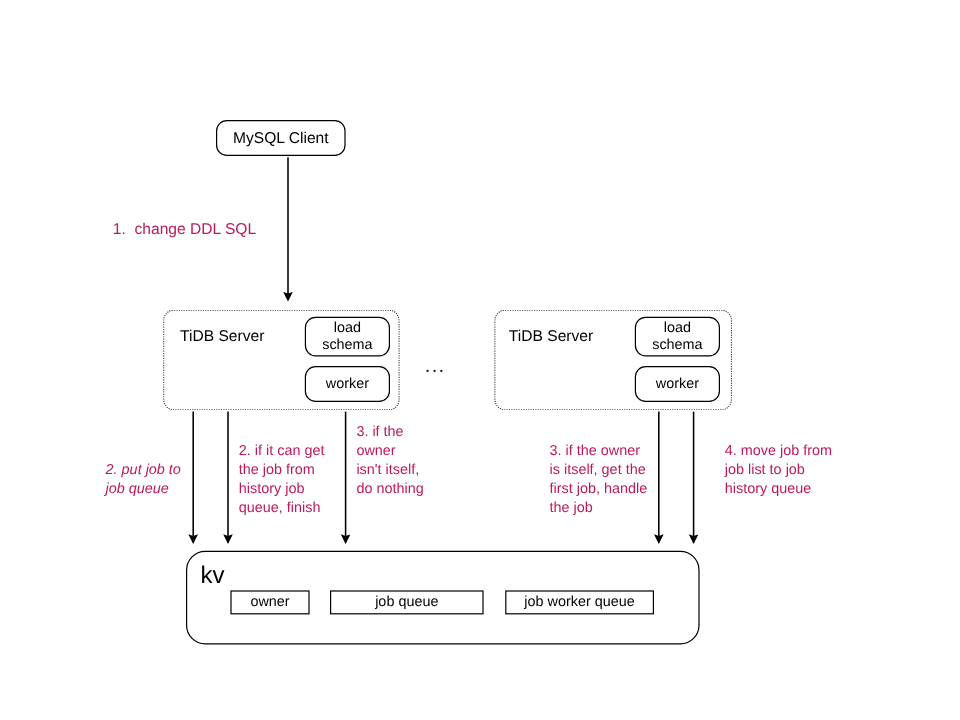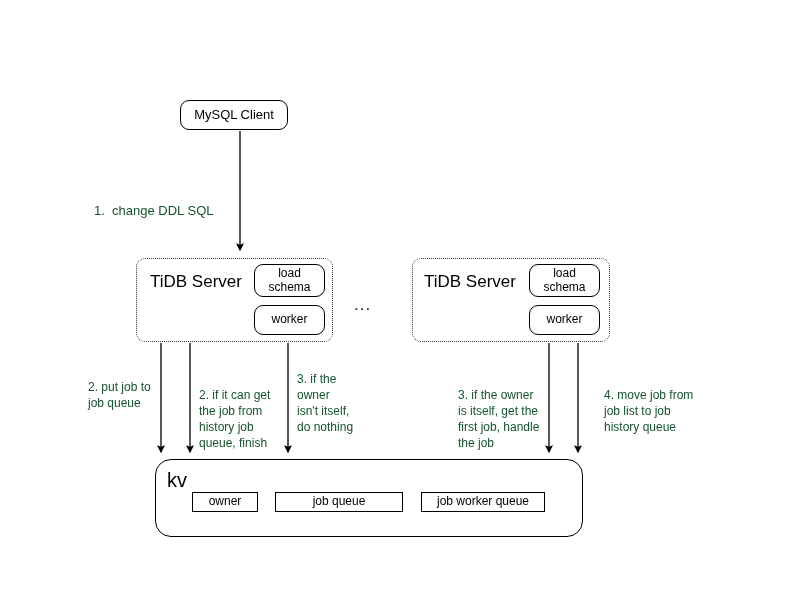--- a/index.html
+++ b/index.html
@@ -36,21 +36,21 @@
   .server {
     position: absolute;
     box-sizing: border-box;
     border: 1.4px dotted #3a3a3a;
     border-radius: 9px;
     background: #ffffff;
   }
   .server-title {
     position: absolute;
     white-space: nowrap;
-    font-size: 17px;
+    font-size: 13px;
     line-height: 1;
   }
 
   
   .kv-box {
     position: absolute;
     box-sizing: border-box;
     border: 1.5px solid #000000;
     border-radius: 16px;
     background: #ffffff;
@@ -61,22 +61,21 @@
     line-height: 1;
     white-space: nowrap;
   }
 
   
   .label {
     position: absolute;
     font-size: 12px;
     line-height: 1.33;
     white-space: pre-wrap;
-    color: #14532d;
-    margin-top: 20px;
+    color: #be185d;
   }
   .label.big { font-size: 13px; white-space: pre; }
 
   .ellipsis {
     position: absolute;
     font-size: 17px;
     letter-spacing: 1px;
     line-height: 1;
     color: #1a1a1a;
   }
@@ -139,21 +138,21 @@
 
   <div class="node rounded" style="left:529px; top:264px; width:71px; height:33px; font-size:12px; white-space:pre-line;">
     <span>load
 schema</span>
   </div>
 
   <div class="node rounded" style="left:529px; top:305px; width:71px; height:30px; font-size:12px;">
     <span>worker</span>
   </div>
 
-  <div class="label" style="left:88px; top:360px;">2. put job to
+  <div class="label" style="left:88px; top:384px;font-style:italic;">2. put job to
 job queue</div>
 
   <div class="label" style="left:199px; top:368px;">2. if it can get
 the job from
 history job
 queue, finish</div>
 
   <div class="label" style="left:297px; top:352px;">3. if the
 owner
 isn't itself,

